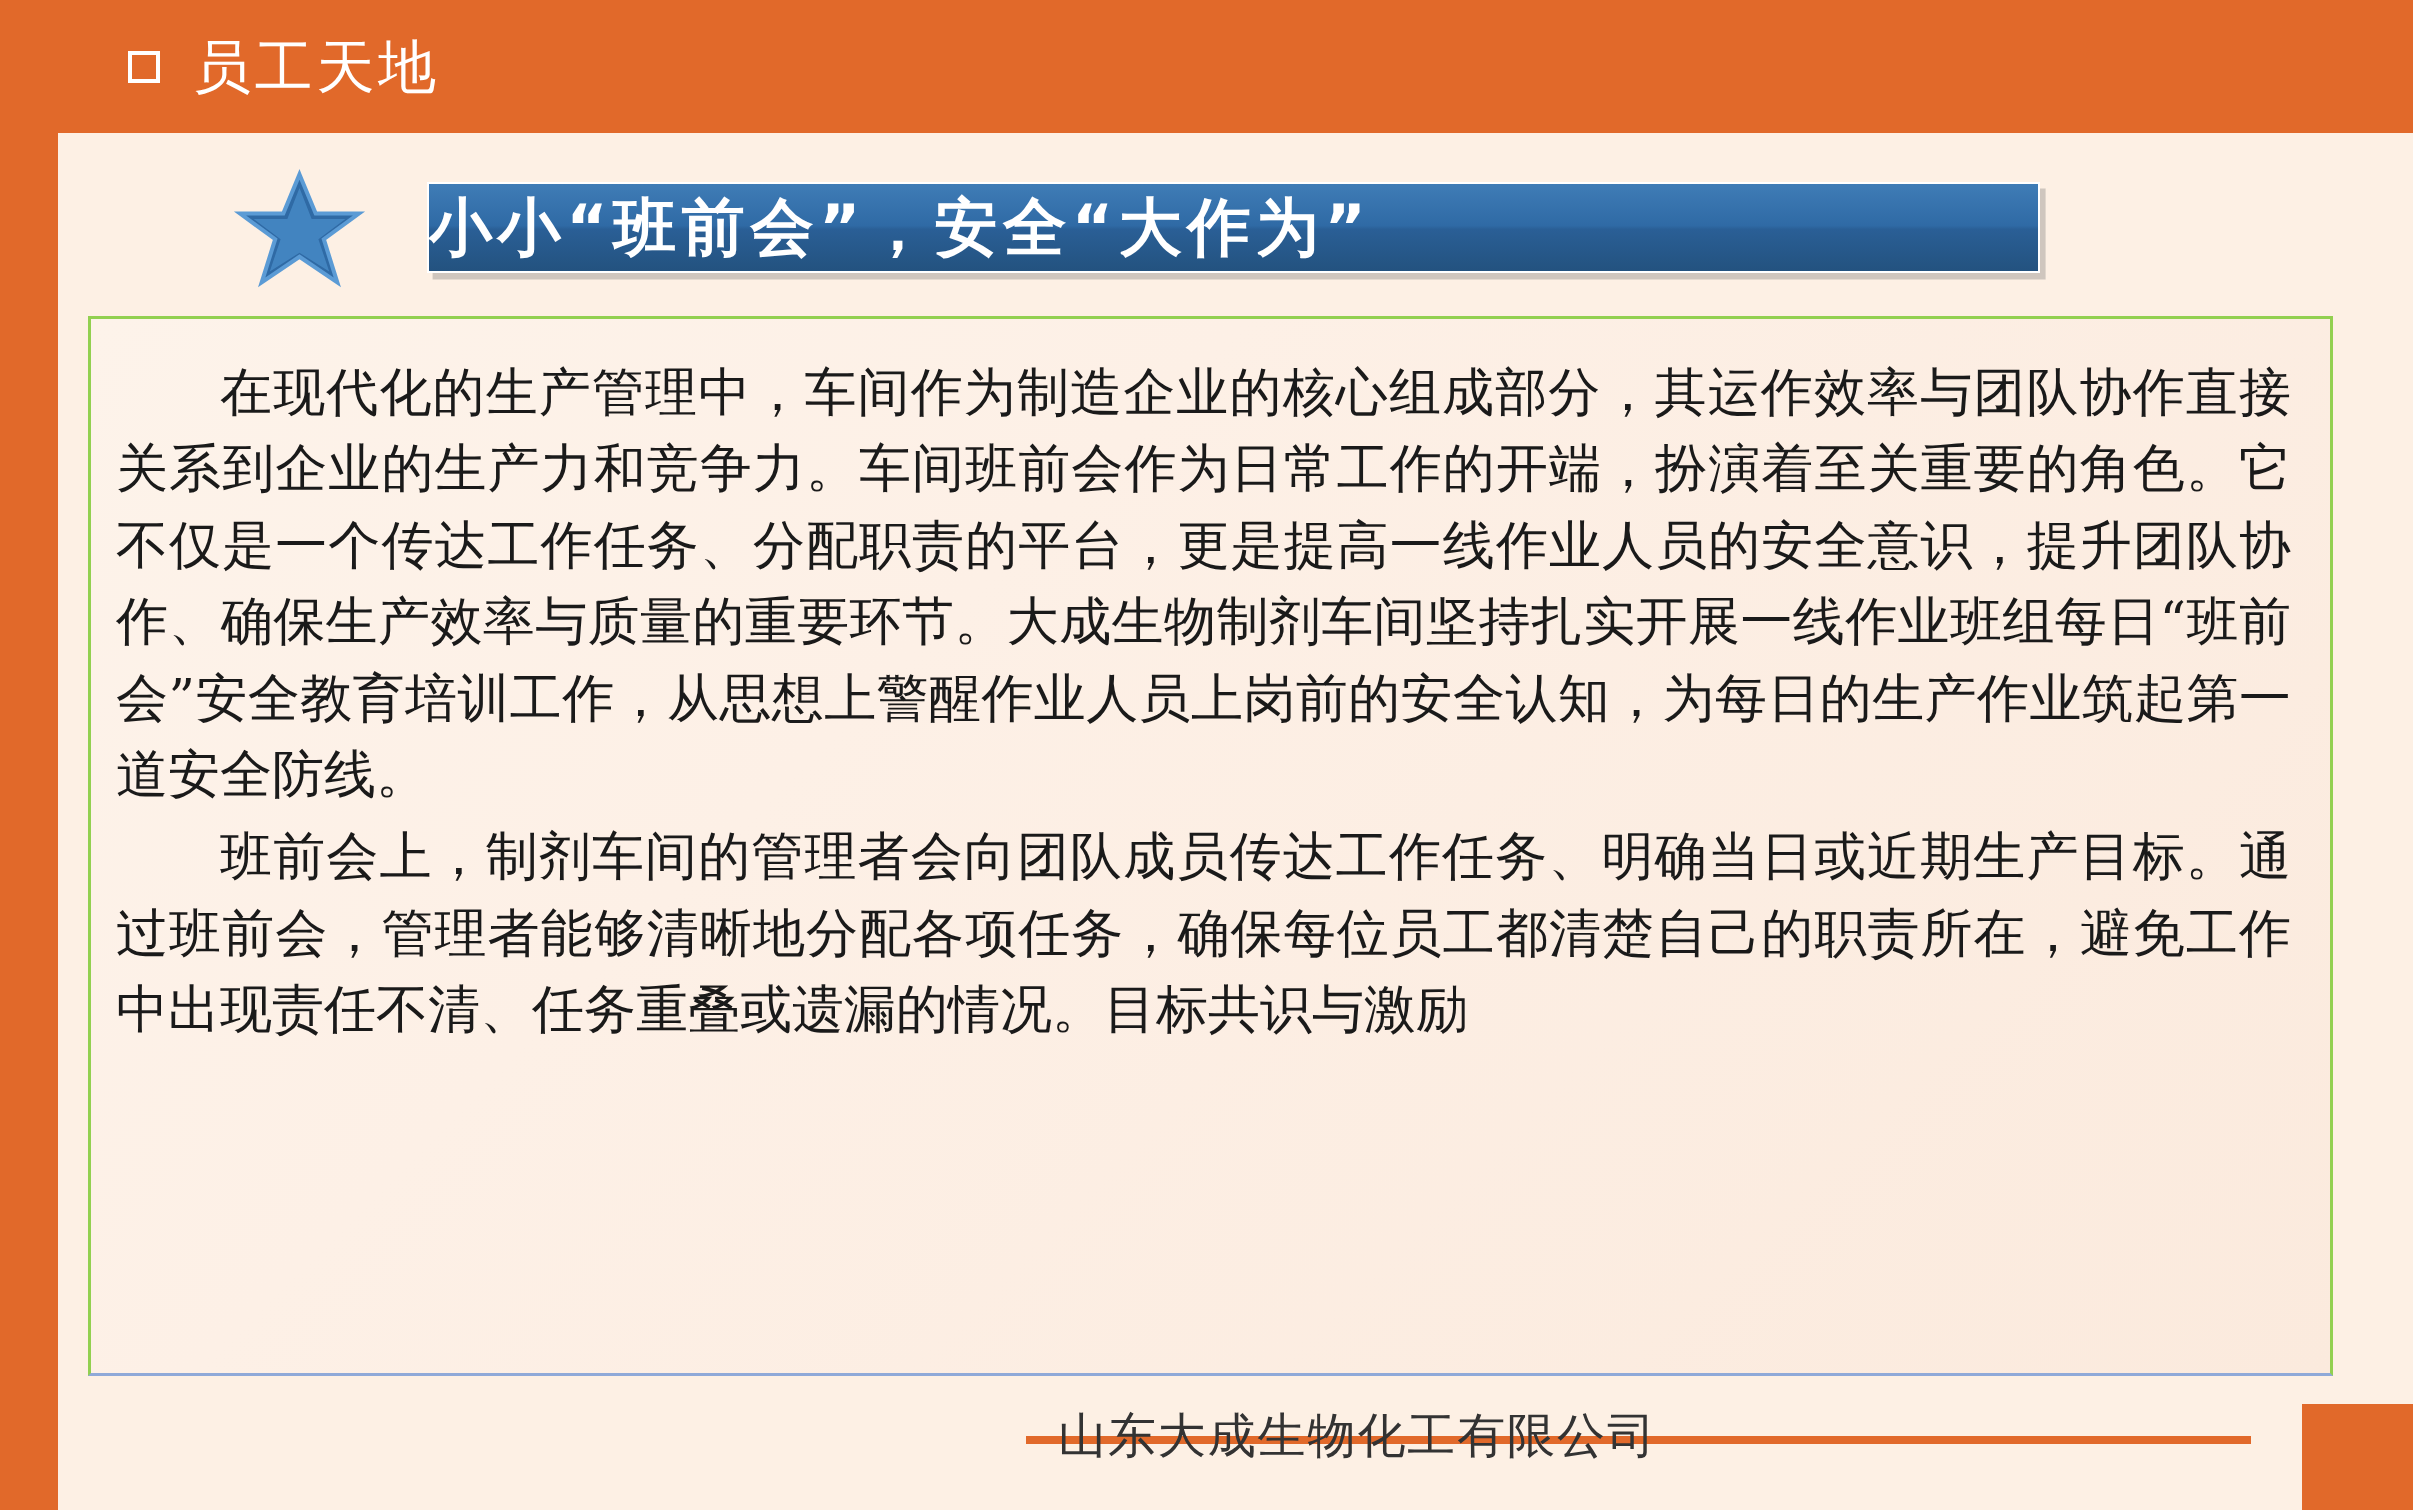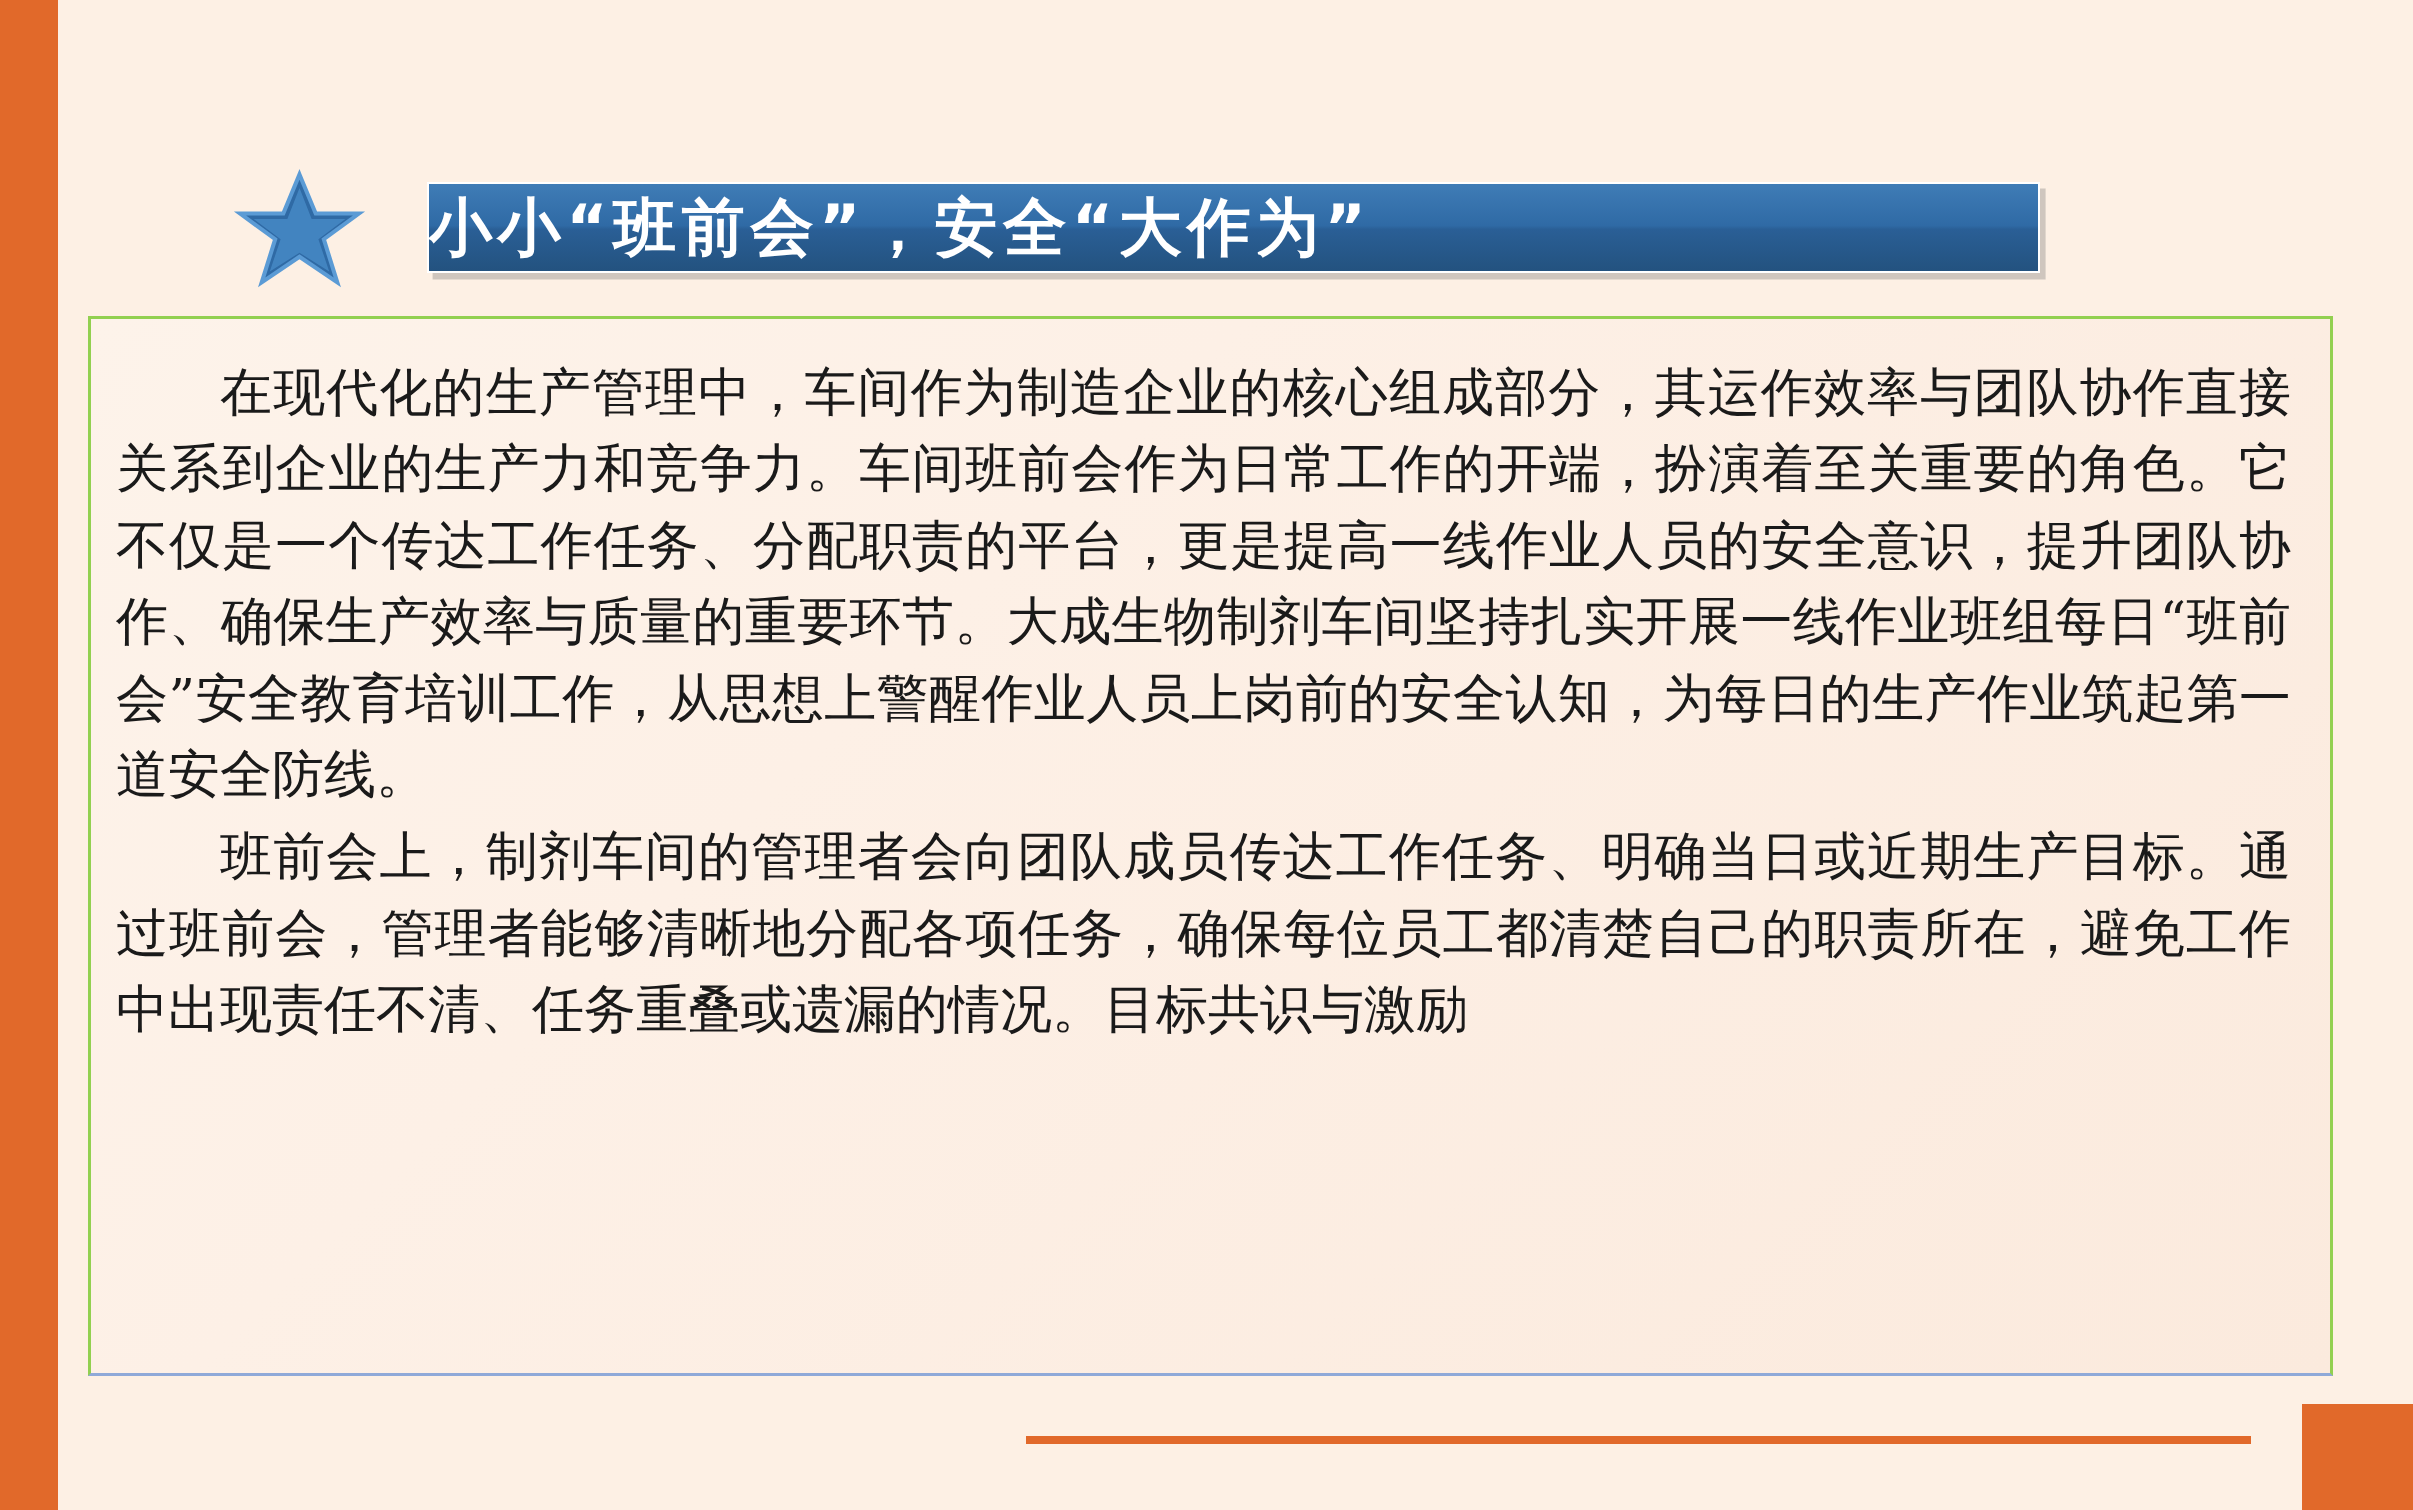--- a/index.html
+++ b/index.html
@@ -164,36 +164,43 @@
     background: #e1692a;
   }
 </style>
 </head>
 <body>
 
 <div class="slide">
 
   <div class="left-bar"></div>
 
+  <div class="header-strip">
+    <div class="header-inner">
+      <span class="header-square"></span>
+      <span class="header-title">员工天地</span>
+    </div>
+  </div>
 
   <div class="content-bg"></div>
 
   <div class="star-wrap">
     <svg width="135" height="135" viewBox="0 0 100 100">
       <polygon points="50,4 62,33 94,33 68,52 78,84 50,65 22,84 32,52 6,33 38,33" fill="#2f6aa5" stroke="#5b9bd5" stroke-width="3"></polygon>
       <polygon points="50,14 59,37 84,37 64,52 72,76 50,62 28,76 36,52 16,37 41,37" fill="#4a8ec9" opacity="0.75"></polygon>
     </svg>
   </div>
 
   <div class="title-banner">
     <span class="title-banner-text">小小“班前会”，安全“大作为”</span>
   </div>
 
   <div class="body-box scroll-edge">
     <p class="para">在现代化的生产管理中，车间作为制造企业的核心组成部分，其运作效率与团队协作直接关系到企业的生产力和竞争力。车间班前会作为日常工作的开端，扮演着至关重要的角色。它不仅是一个传达工作任务、分配职责的平台，更是提高一线作业人员的安全意识，提升团队协作、确保生产效率与质量的重要环节。大成生物制剂车间坚持扎实开展一线作业班组每日“班前会”安全教育培训工作，从思想上警醒作业人员上岗前的安全认知，为每日的生产作业筑起第一道安全防线。</p>
     <p class="para">班前会上，制剂车间的管理者会向团队成员传达工作任务、明确当日或近期生产目标。通过班前会，管理者能够清晰地分配各项任务，确保每位员工都清楚自己的职责所在，避免工作中出现责任不清、任务重叠或遗漏的情况。目标共识与激励</p>
   </div>
 
   <div class="footer-line"></div>
+  <div class="footer-company">山东大成生物化工有限公司</div>
   <div class="footer-block"></div>
 
 </div>
 
 
 </body></html>

